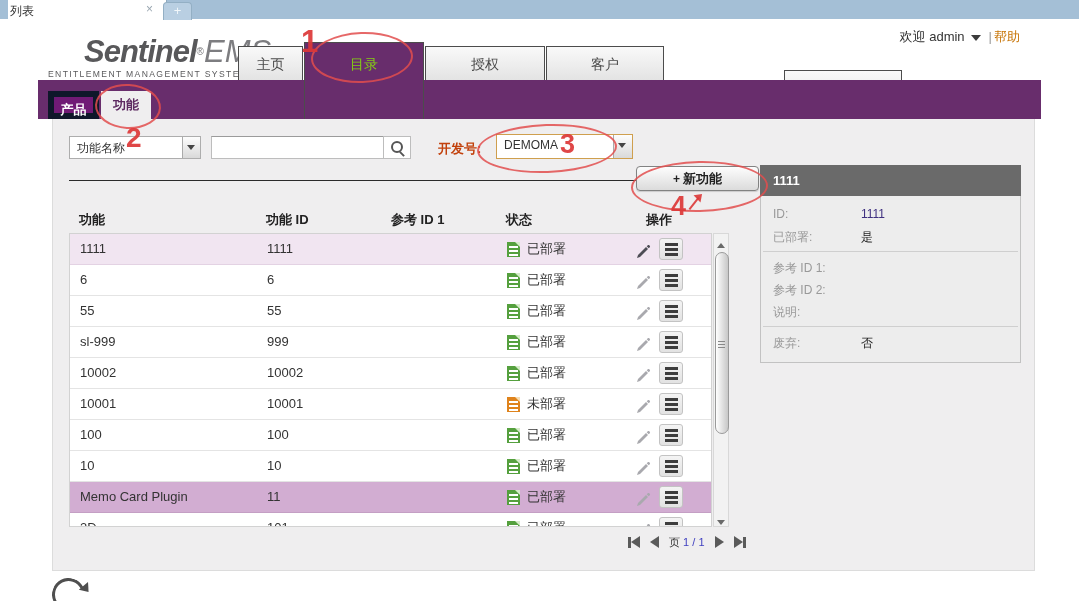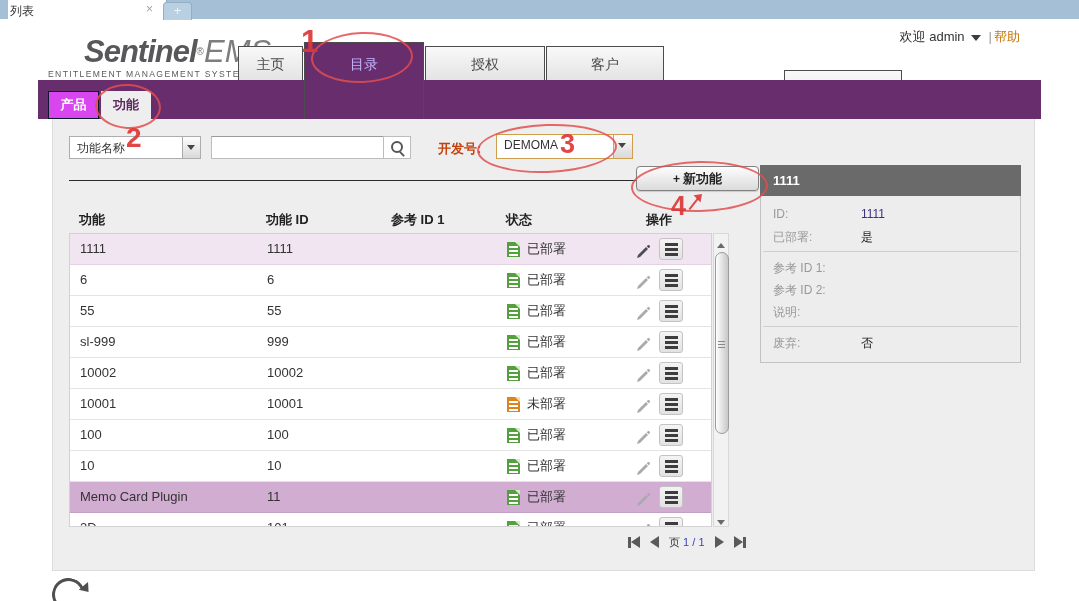--- a/index.html
+++ b/index.html
@@ -21,26 +21,26 @@
   .logo-reg{font-size:10px;vertical-align:top;color:#77777a;}
   .logo-ems{font-style:italic;font-weight:300;color:#7d7d80;letter-spacing:0px;}
   .logo-sub{font-size:8.6px;color:#5a5a5c;letter-spacing:1.35px;margin-top:2px;white-space:nowrap;}
   .welcome-area{left:880px;top:28px;width:140px;height:17px;font-size:13px;color:#333;white-space:nowrap;text-align:right;}
   .caret-down{display:inline-block;width:0;height:0;border-left:5px solid transparent;border-right:5px solid transparent;border-top:6px solid #3c3c3c;margin-left:6px;}
   .help-sep{color:#999;margin:0 2px 0 8px;}
   .help-link{color:#c77405;text-decoration:none;}
 
   
   .navtab{top:46px;height:37px;background:linear-gradient(#f9f9f9,#e2e2e2);border:1px solid #4c4c4c;box-sizing:border-box;text-align:center;font-size:14px;color:#4a4a4a;line-height:35px;cursor:pointer;}
-  .navtab.active{top:42px;height:77px;background:#682d6c;border-bottom:none;color:#c4b5fd;line-height:42px;z-index:3;}
+  .navtab.active{top:42px;height:77px;background:#682d6c;border-bottom:none;color:#84cc16;line-height:42px;z-index:3;}
 
   
   .band{left:38px;top:80px;width:1003px;height:39px;background:#682d6c;z-index:2;}
   .subtab{top:91px;height:28px;box-sizing:border-box;text-align:center;font-size:13px;font-weight:bold;line-height:26px;cursor:pointer;z-index:4;}
-  .subtab.inactive{left:48px;width:51px;background:#d946ef;border:1px solid #0f172a;color:#fff;}
+  .subtab.inactive{left:48px;width:51px;background:#701a75;border:6px solid #0f172a;color:#fff;}
   .subtab.active{left:101px;width:50px;background:#efeeef;border:1px solid #efeeef;color:#5d2a61;}
 
   
   .content{left:52px;top:119px;width:983px;height:452px;background:#efeeef;border:1px solid #dcdcdc;border-top:none;box-sizing:border-box;z-index:1;}
 
   
   .combo{height:23px;background:#fff;border:1px solid #adadad;box-sizing:border-box;}
   .combo .combo-text{position:absolute;left:7px;top:3px;font-size:12px;color:#333;white-space:nowrap;}
   .combo .combo-btn{position:absolute;right:0;top:0;bottom:0;width:17px;background:linear-gradient(#fdfdfd,#d9d9d9);border-left:1px solid #aaa;}
   .combo .combo-btn i{position:absolute;left:4px;top:8px;width:0;height:0;border-left:4px solid transparent;border-right:4px solid transparent;border-top:5px solid #444;}

